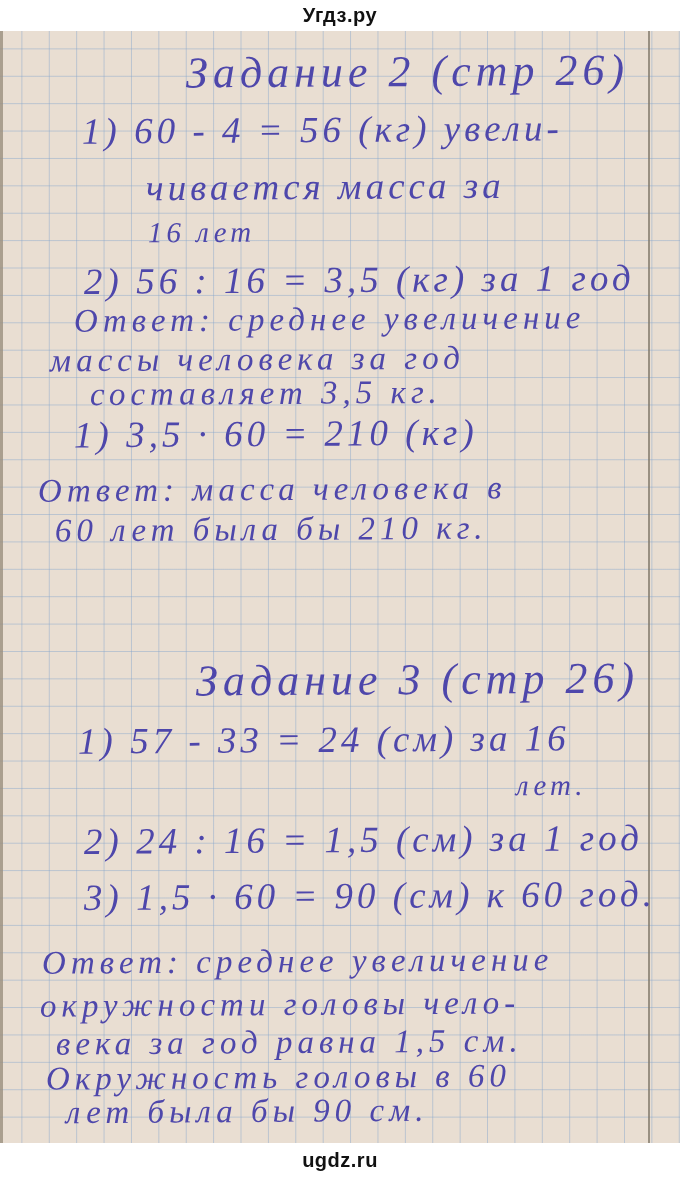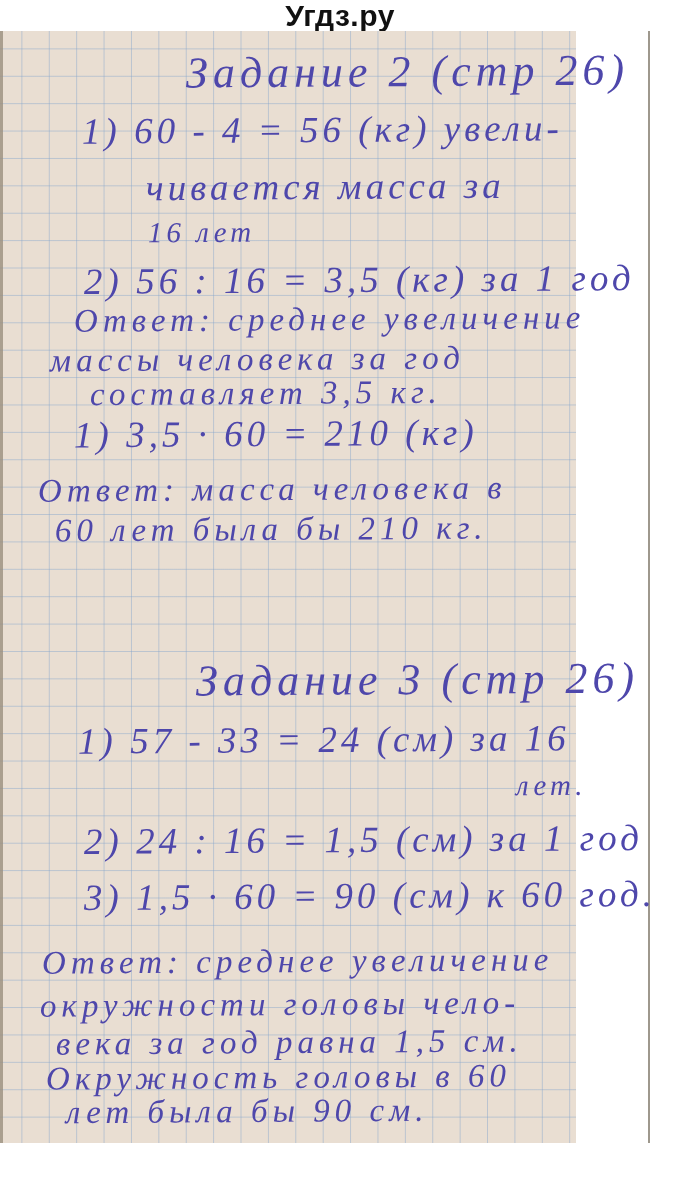--- a/index.html
+++ b/index.html
@@ -14,28 +14,28 @@
   .band {
     position: absolute; left: 0; width: 680px;
     background: #ffffff;
     display: flex; align-items: center; justify-content: center;
   }
   .band-top { top: 0; height: 31px; }
   .band-bottom { top: 1143px; height: 34px; }
   .watermark {
     font-family: "Liberation Sans", sans-serif;
     font-weight: bold;
-    font-size: 30px;
+    font-size: 20px;
     color: var(--watermark, #111111);
     letter-spacing: 0.5px;
   }
 
   .paper {
     position: absolute; left: 0; top: 31px;
-    width: 576px; height: 1112px;
+    width: 680px; height: 1112px;
     background-color: var(--paper, #e9ded2);
     background-image:
       linear-gradient(to right, var(--grid, rgba(136,168,205,0.50)) 1px, transparent 1px),
       linear-gradient(to bottom, var(--grid, rgba(136,168,205,0.50)) 1px, transparent 1px);
     background-size: 27.4px 27.4px;
     background-position: -6px -10px;
   }
   .edge-left {
     position: absolute; left: 0; top: 0; width: 3px; height: 100%;
     background: var(--edge, #9a8e7e);
@@ -92,14 +92,17 @@
     <div class="hw hw-small" style="left:516px; top:738px;text-align:right;">лет.</div>
     <div class="hw hw-eq" style="left:84px;  top:788px;">2) 24 : 16 = 1,5 (см) за 1 год</div>
     <div class="hw hw-eq" style="left:84px;  top:844px;">3) 1,5 · 60 = 90 (см) к 60 год.</div>
     <div class="hw hw-body" style="left:42px;  top:912px;">Ответ: среднее увеличение</div>
     <div class="hw hw-body" style="left:40px;  top:955px;">окружности головы чело-</div>
     <div class="hw hw-body" style="left:56px;  top:993px;">века за год равна 1,5 см.</div>
     <div class="hw hw-body" style="left:46px;  top:1028px;">Окружность головы в 60</div>
     <div class="hw hw-body" style="left:66px;  top:1062px;">лет была бы 90 см.</div>
   </div>
 
+  <div class="band band-bottom">
+    <span class="watermark">ugdz.ru</span>
+  </div>
 
 </div>
 
 </body></html>

